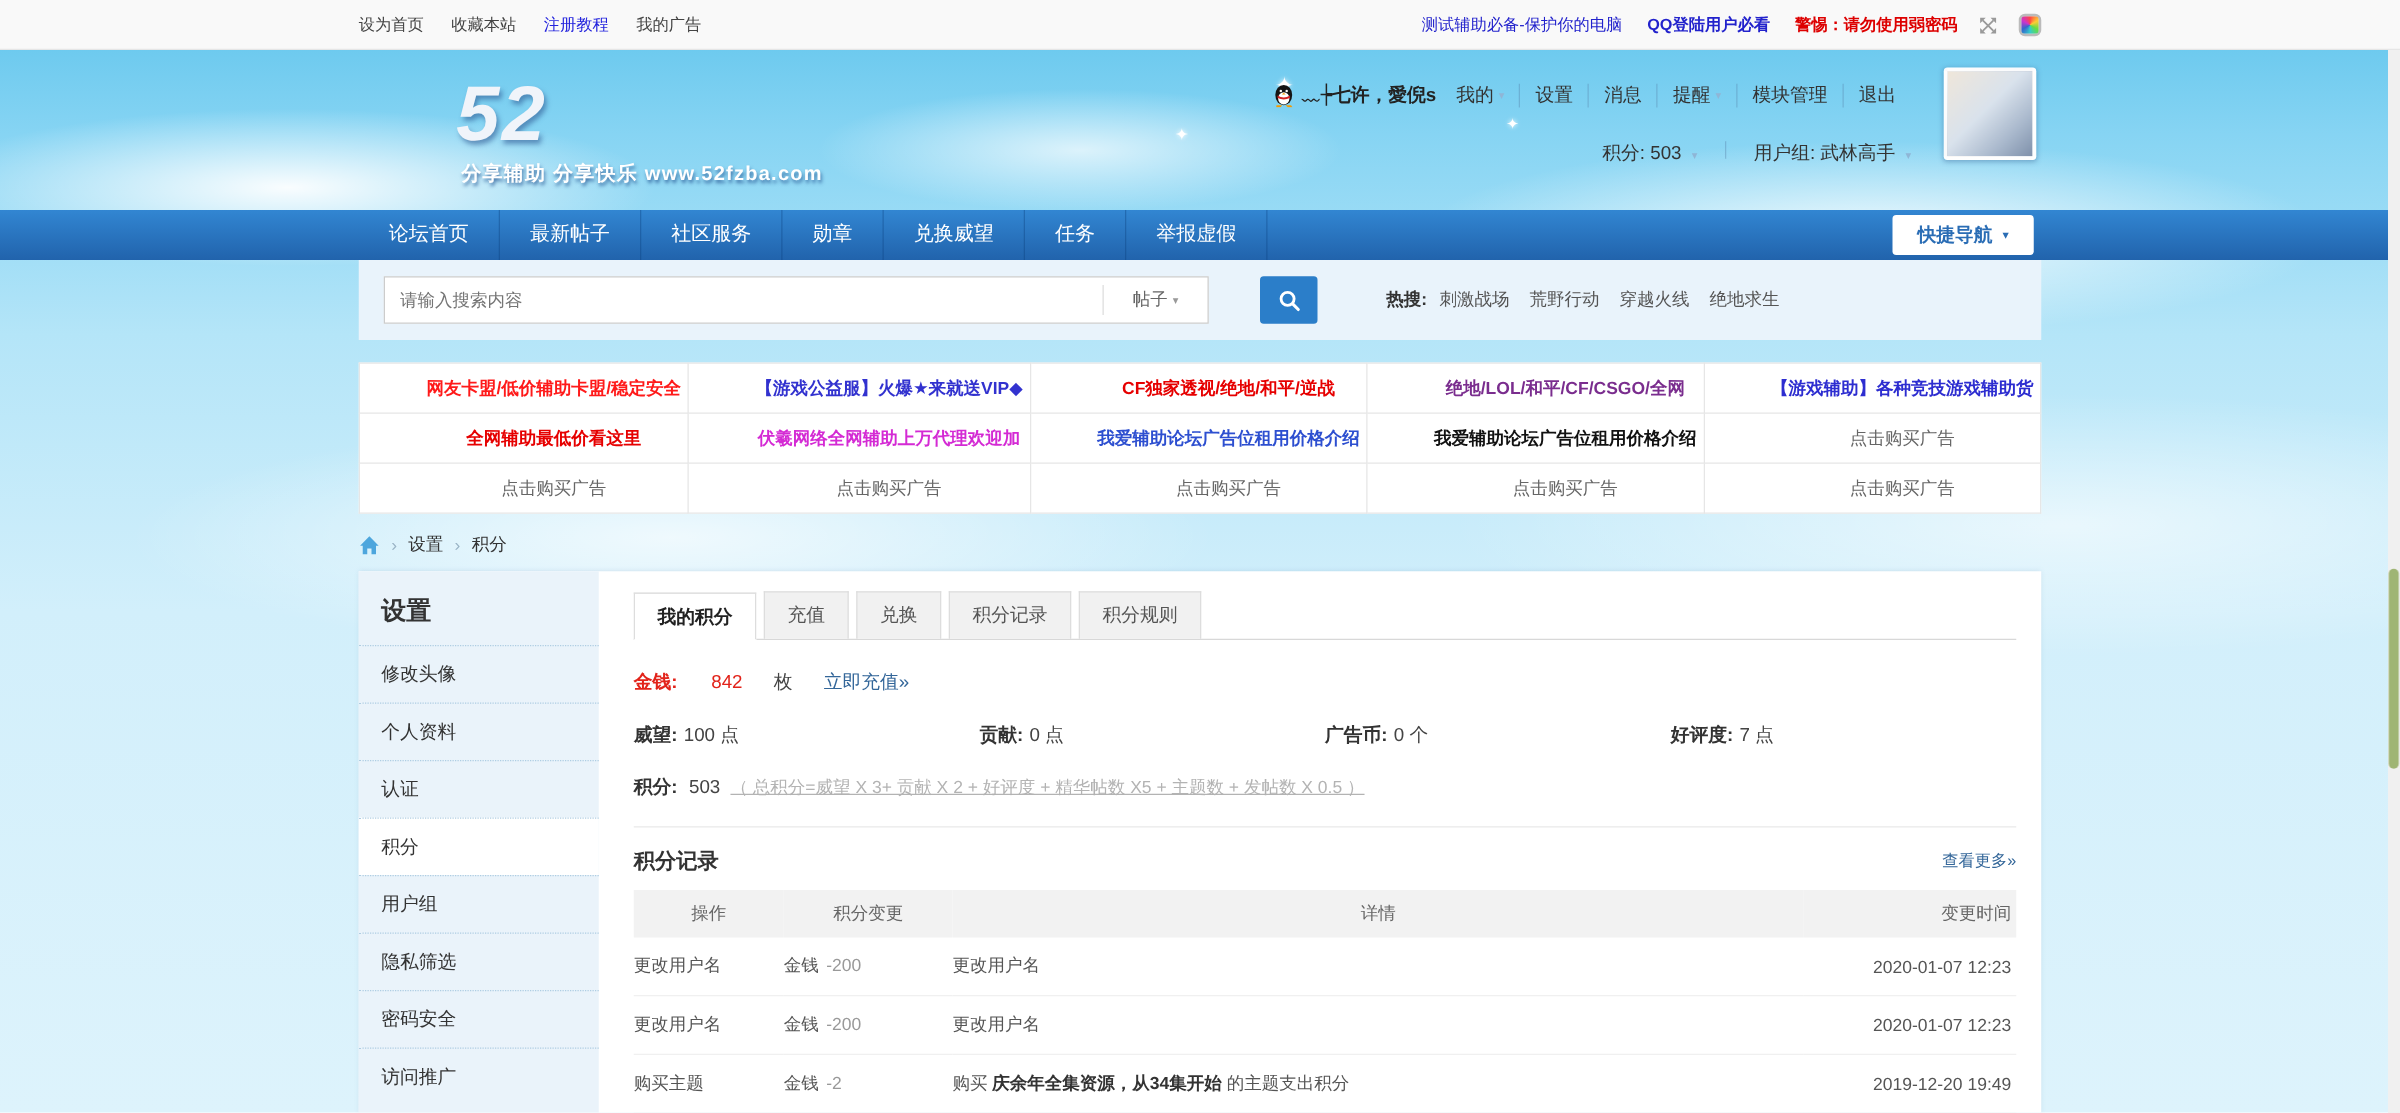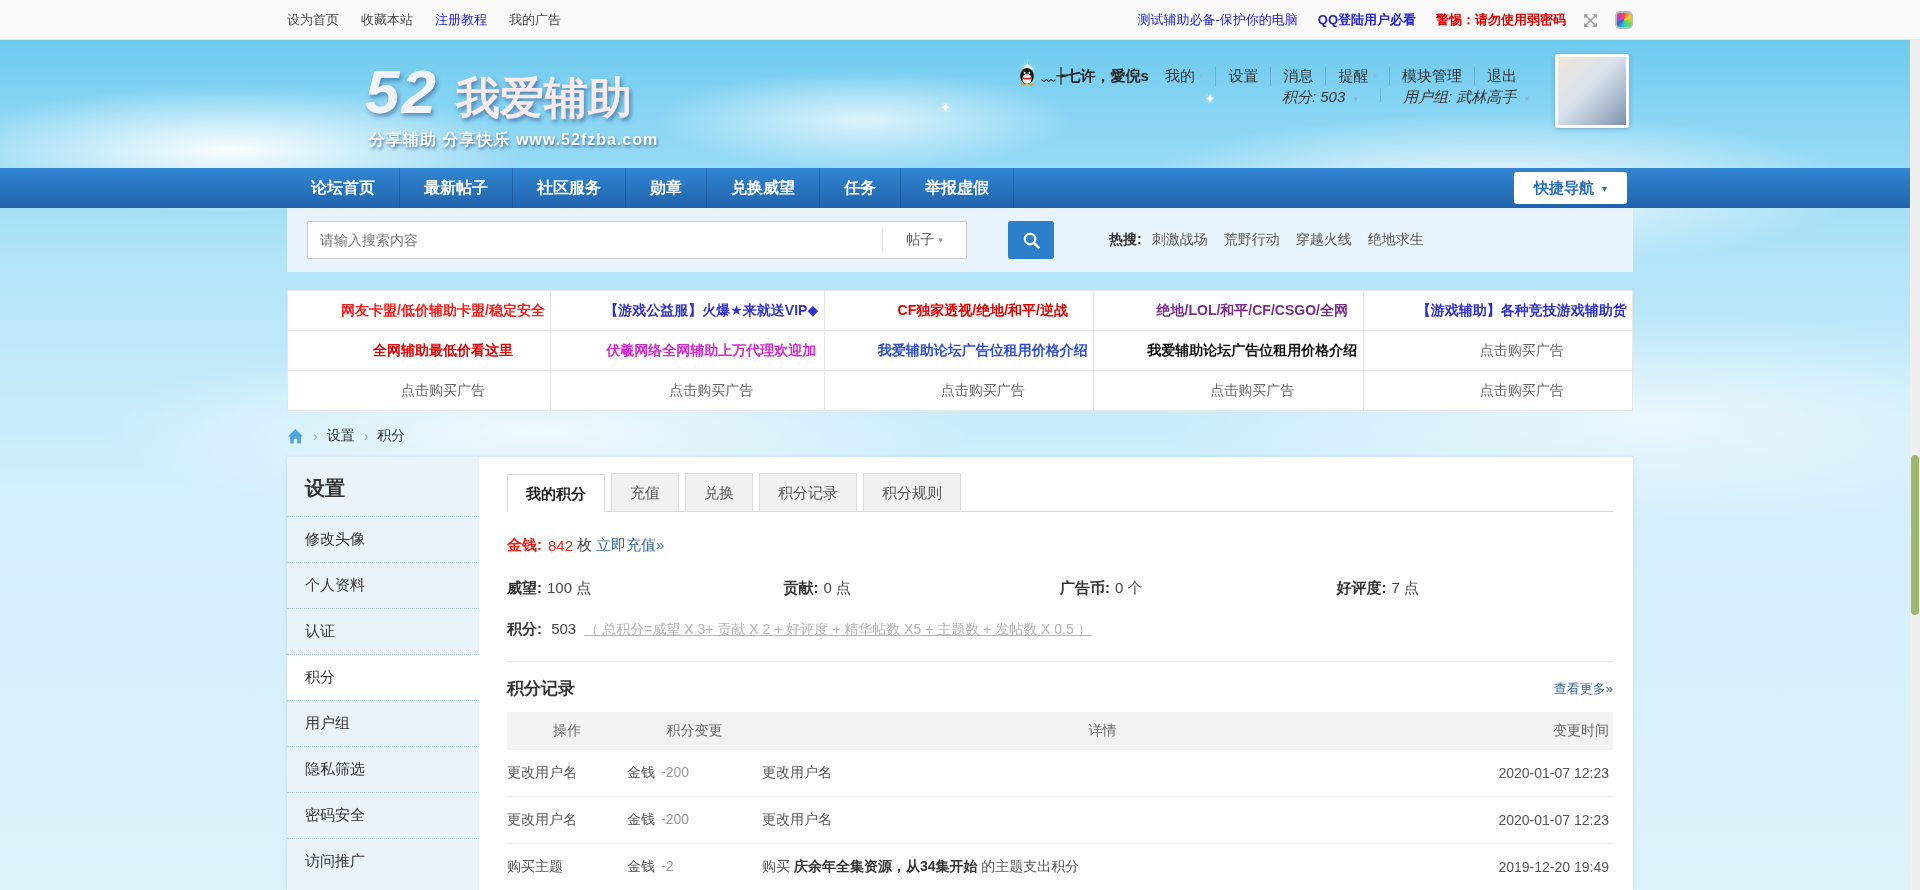--- a/index.html
+++ b/index.html
@@ -40,32 +40,32 @@
     text-shadow:2px 3px 4px rgba(40,80,140,.6); }
   .logo-tagline { font-size:16px; font-weight:bold; color:#ffffff; margin:2px 0 0 4px;
     text-shadow:1px 2px 3px rgba(40,90,150,.8); letter-spacing:1px; }
   .userpanel { margin-left:auto; margin-top:26px; text-align:right; }
   .user-row1 { display:flex; align-items:center; justify-content:flex-end; font-size:15px; }
   .qq-icon { display:inline-flex; margin-right:6px; }
   .username { font-weight:bold; color:#222; margin-right:4px; }
   .menu-item { color:#333; padding:0 12px; border-left:1px solid rgba(80,120,160,.35); display:inline-flex; align-items:center; }
   .menu-item:first-child { border-left:none; }
   .arrow { font-size:9px; color:#8fb6d6; margin-left:4px; }
-  .user-row2 { margin-top:2px; font-size:15px; color:#333; display:flex; justify-content:flex-end; align-items:flex-start;font-style:italic; }
+  .user-row2 { margin-top:27px; font-size:15px; color:#333; display:flex; justify-content:flex-end; align-items:flex-start; }
   .user-row2 .sep2 { width:1px; height:14px; background:rgba(80,120,160,.35); margin:0 22px; }
   .avatar { width:74px; height:74px; margin:14px 4px 0 26px; border:3px solid rgba(255,255,255,.95);
     border-radius:3px; box-shadow:0 1px 4px rgba(50,90,140,.4); cursor:pointer;
     background:linear-gradient(135deg,#efe6da 0%,#d9e2ec 45%,#a9b8cc 75%,#7e90aa 100%); }
   .sparkle { position:absolute; color:#fff; font-size:18px; text-shadow:0 0 4px #fff; }
   .sp1 { left:1020px; top:18px; } .sp2 { left:1205px; top:52px; font-size:12px; } .sp3 { left:940px; top:60px; font-size:13px; }
 
   
   .navbar { height:40px; background:linear-gradient(180deg,#3286d2,#2163ac); }
   .nav-inner { display:flex; align-items:center; height:40px; }
-  .nav-item { color:#fff; font-size:16px; font-weight:bold; padding:0 24px; line-height:40px;
+  .nav-item { color:#fff; font-size:16px; font-weight:normal; padding:0 24px; line-height:40px;
     border-right:1px solid rgba(10,60,120,.35); }
   .quick-nav { margin-left:auto; margin-right:6px; background:#fff; border:none; border-radius:3px;
     height:32px; padding:0 20px; font-size:15px; font-weight:bold; color:#2a6db5; cursor:pointer;
     font-family:inherit; display:flex; align-items:center; }
   .qn-arrow { font-size:10px; margin-left:8px; color:#2a6db5; }
 
   
   .searchbar { background:#e9f3fb; padding:13px 20px; display:flex; align-items:center;gap:33px; }
   .search-box { display:flex; align-items:center; background:#fff; border:1px solid #ccc; height:38px; width:660px; }
   .search-input { flex:1; border:none; outline:none; font-size:14px; padding:0 12px; color:#333; font-family:inherit; background:transparent; }
@@ -97,21 +97,21 @@
     border-top:1px dotted #aecde2; }
   .side-item.active { background:#fff; }
   .content { flex:1; padding:0 20px 0 28px; min-width:0; }
 
   .tabs { display:flex; margin-top:16px; border-bottom:1px solid #d8d8d8; height:39px; }
   .tab { font-size:15px; color:#555; background:#f1f1f1; border:1px solid #ddd; border-bottom:none;
     padding:0 18px; line-height:38px; margin-right:6px; cursor:pointer; }
   .tab.active { background:#fff; font-weight:bold; color:#222; position:relative; top:1px;
     border-bottom:1px solid #fff; line-height:37px; border-top:1px solid #d8d8d8; }
 
-  .money-row { margin:24px 0 6px; font-size:15px; display:flex; align-items:center; }
+  .money-row { margin:24px 0 6px; font-size:15px; display:flex; align-items:center;gap:21px; }
   .money-label { font-weight:bold; color:#e2231a; }
   .money-value { color:#e2231a; margin:0 4px 0 6px; }
   .money-unit { color:#444; }
   .recharge-link { color:#336699; margin-left:4px; }
 
   .stats-row { display:flex; margin:24px 0 4px; font-size:15px; }
   .stat { width:25%; }
   .stat-label { font-weight:bold; color:#333; }
   .stat-value { color:#444; margin-left:5px; }
 
@@ -160,21 +160,20 @@
 </div>
 
 <div class="header">
   <span class="sparkle sp1">✦</span>
   <span class="sparkle sp2">✦</span>
   <span class="sparkle sp3">✦</span>
   <div class="wrap header-inner">
     <div class="logo">
       <div class="logo-line">
         <span class="logo-52">52</span>
-        <span class="logo-name">我爱辅助</span>
       </div>
       <div class="logo-tagline">分享辅助 分享快乐 www.52fzba.com</div>
     </div>
     <div class="userpanel">
       <div class="user-row1">
         <span class="qq-icon">
           <svg width="18" height="20" viewBox="0 0 20 22">
               <ellipse cx="10" cy="11" rx="7.5" ry="9" fill="#141414"></ellipse>
               <ellipse cx="10" cy="14" rx="5" ry="5.5" fill="#fff"></ellipse>
               <circle cx="7.4" cy="7.5" r="1.1" fill="#fff"></circle>

